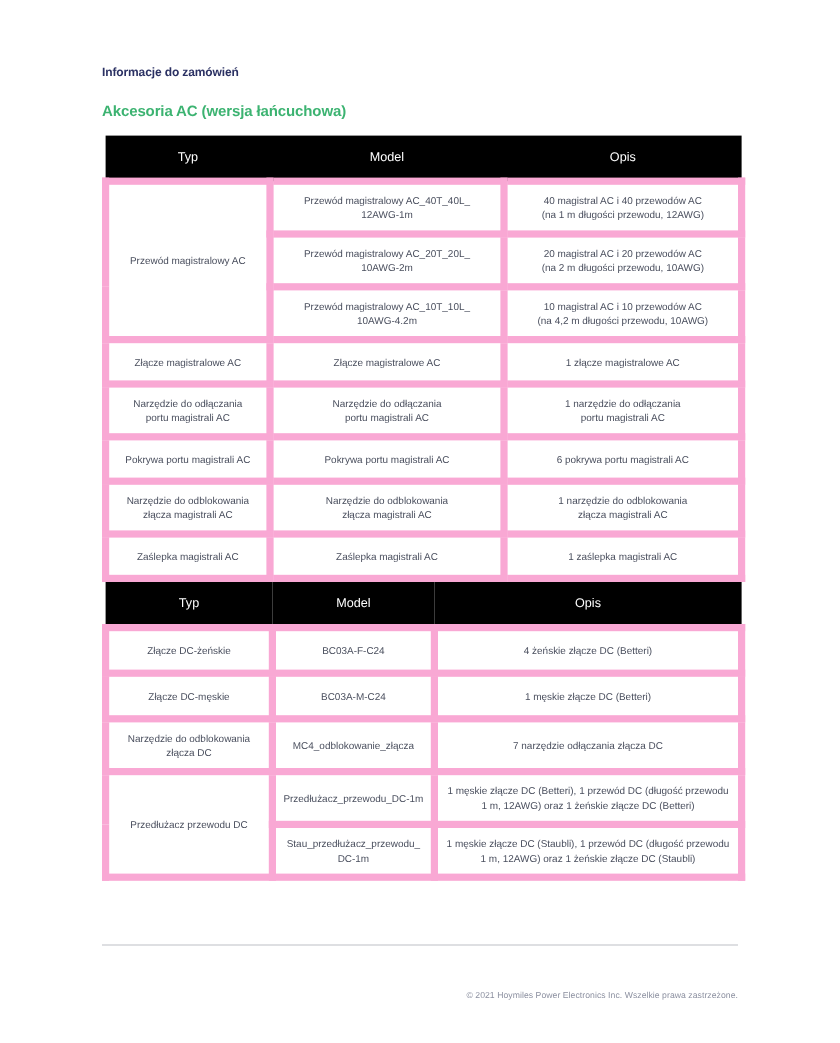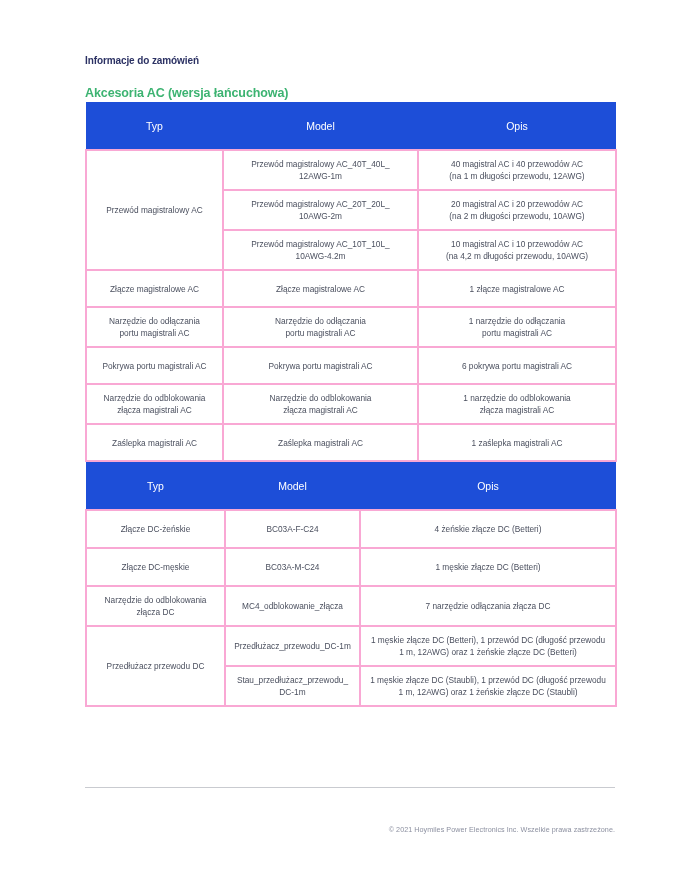--- a/index.html
+++ b/index.html
@@ -22,47 +22,47 @@
     margin: 0;
     padding-top: 55px;
     font-size: 10px;
     font-weight: bold;
     color: #2b3163;
     letter-spacing: -0.1px;
   }
   .section-heading {
     margin: 0;
     padding-top: 20px;
-    padding-bottom: 2px;
+    padding-bottom: 13px;
     font-size: 12.5px;
     font-weight: bold;
     color: #3cb371;
     letter-spacing: -0.1px;
   }
   .section-heading.dc {
     padding-top: 52px;
   }
   table.acc-table {
     width: 530px;
     border-collapse: collapse;
     table-layout: fixed;
   }
   table.acc-table thead th {
-    background: #1d4ed8;
+    background: #000000;
     color: #ffffff;
     font-size: 10.5px;
     font-weight: normal;
-    height: 48px;
+    height: 38px;
     vertical-align: middle;
     text-align: center;
     border: none;
     padding: 0 4px;
   }
   table.acc-table tbody td {
-    border: 2px solid #f9a8d4;
+    border: 6px solid #f9a8d4;
     font-size: 8.3px;
     color: #4a4f5e;
     text-align: center;
     vertical-align: middle;
     padding: 7px 6px;
     line-height: 1.45;
   }
   
   table.ac-table col.c1 { width: 137px; }
   table.ac-table col.c2 { width: 195px; }

